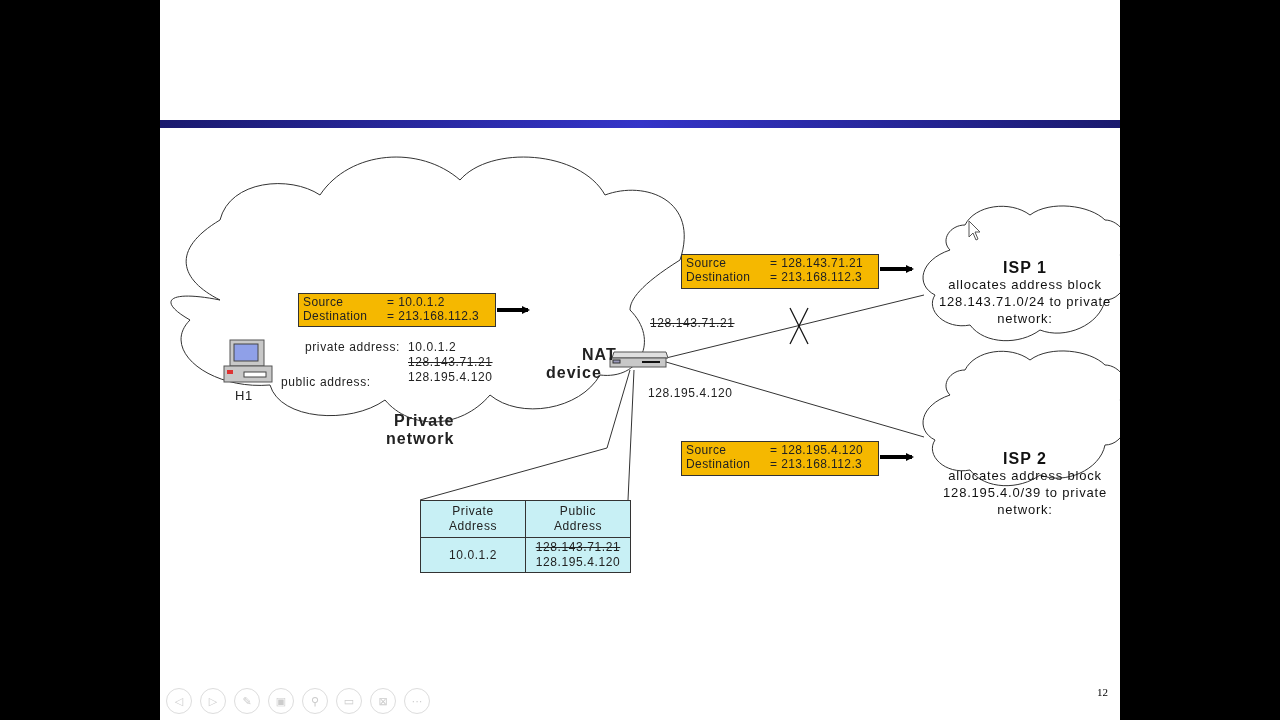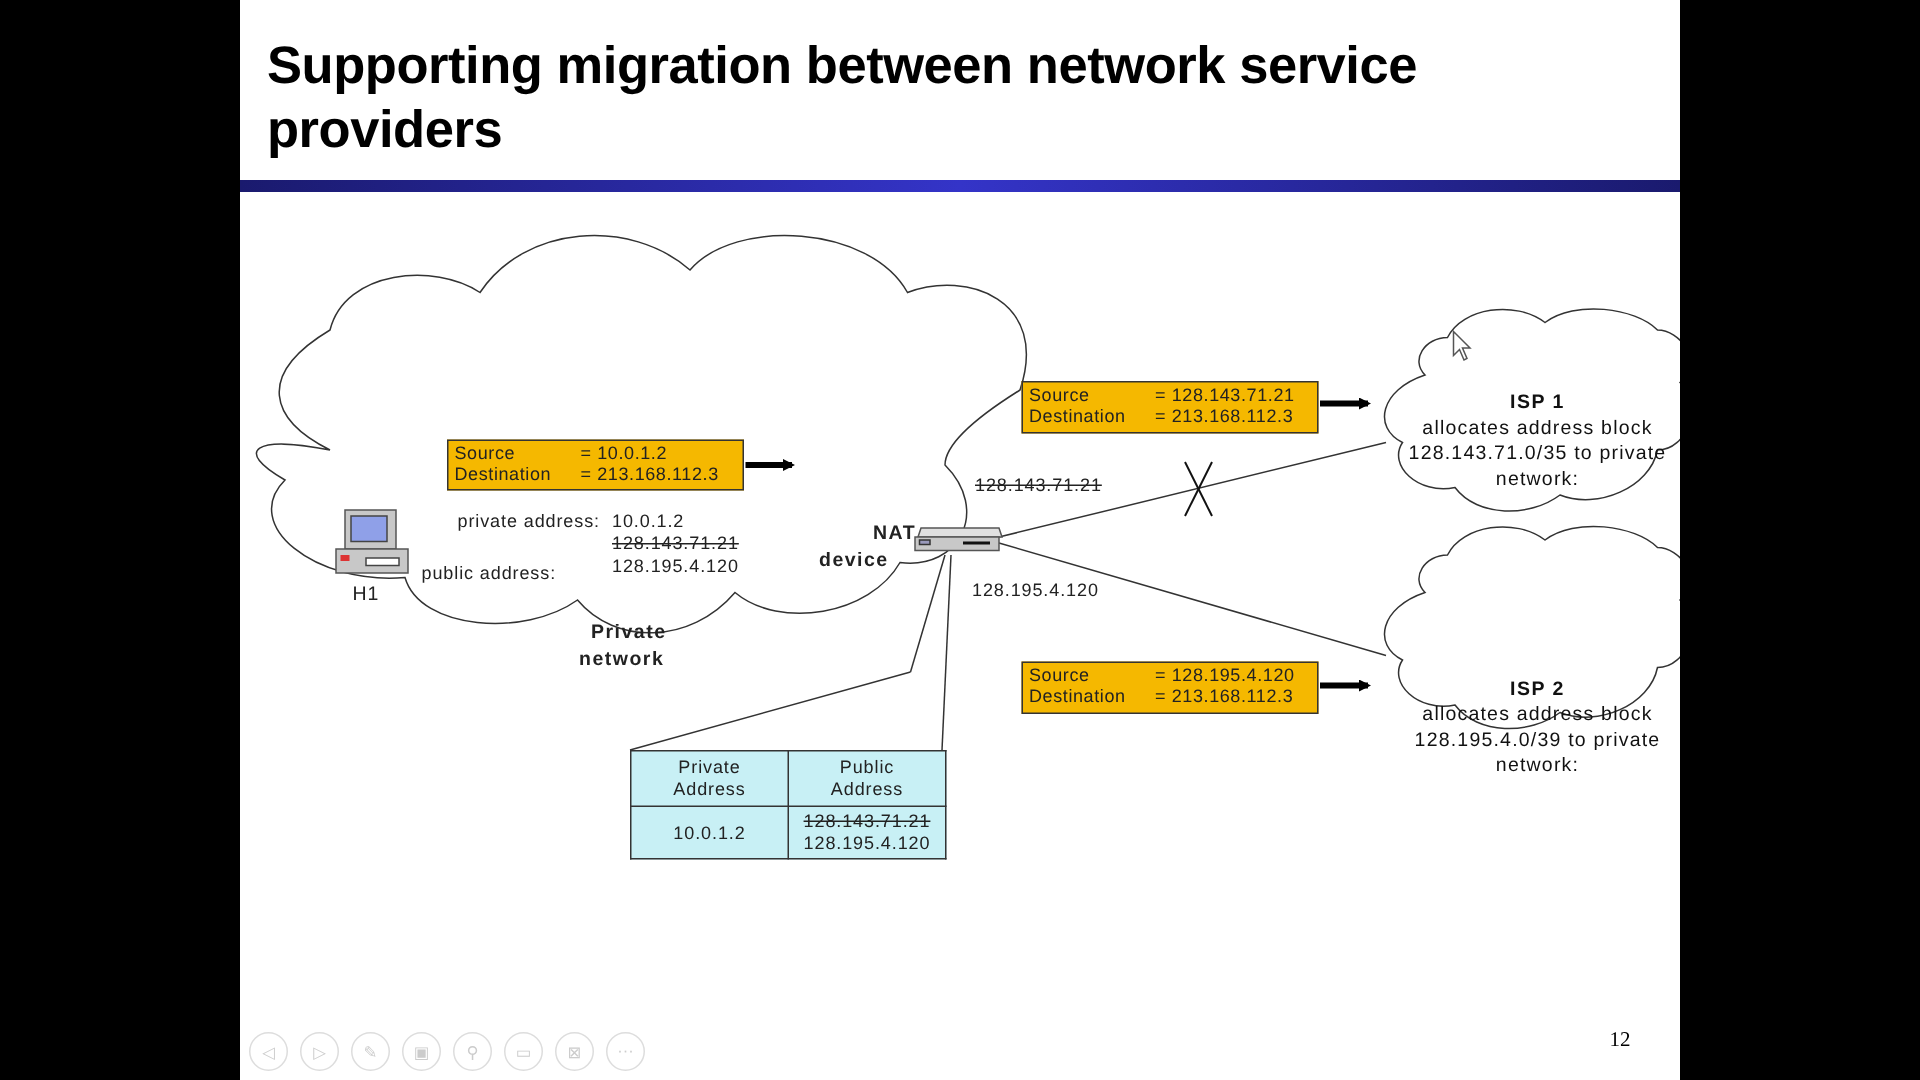--- a/index.html
+++ b/index.html
@@ -5,36 +5,35 @@
   html, body { margin:0; padding:0; }
   body { width:1280px; height:720px; background:#000; position:relative; overflow:hidden; font-family:"Liberation Sans", sans-serif; }
   #slide { position:absolute; left:160px; top:0; width:960px; height:720px; background:#fff; overflow:hidden; }
   #title { position:absolute; left:18px; top:22px; width:900px; font-family:"Liberation Sans", sans-serif; font-weight:bold; font-size:35px; line-height:43px; color:#000; letter-spacing:-0.3px; }
   #title-bar { position:absolute; left:0; top:120px; width:960px; height:8px; background:linear-gradient(to right,#1a1a6e,#3434c8 50%,#1a1a6e); }
   #diagram { position:absolute; left:0; top:0; width:960px; height:720px; }
   .pkt { position:absolute; background:#f5b800; border:1px solid #333; font-family:"Liberation Sans", sans-serif; font-size:12px; line-height:14px; color:#222; padding:1px 4px; box-sizing:border-box; letter-spacing:0.4px; }
   .pkt .row { display:flex; }
   .pkt .k { width:84px; }
   .lbl { position:absolute; font-family:"Liberation Sans", sans-serif; font-size:12px; line-height:15px; color:#222; letter-spacing:0.6px; white-space:nowrap; }
-  .bold { font-weight:bold; font-size:13px; letter-spacing:1px; }
+  .bold { font-weight:bold; font-size:16px; letter-spacing:1px; }
   .strike { text-decoration:line-through; }
   .isp { position:absolute; text-align:center; font-family:"Liberation Sans", sans-serif; font-size:13px; line-height:17px; color:#111; letter-spacing:0.8px; white-space:nowrap; }
   #nat-table { position:absolute; left:260px; top:500px; border-collapse:collapse; background:#c8f0f5; font-family:"Liberation Sans", sans-serif; font-size:12px; color:#222; letter-spacing:0.6px; }
   #nat-table td, #nat-table th { border:1px solid #333; text-align:center; font-weight:normal; padding:0; }
   #nat-table th { height:36px; width:104px; line-height:15px; }
   #nat-table td { height:34px; line-height:15px; }
   #controls { position:absolute; left:6px; top:688px; display:flex; gap:8px; }
   .ctl { width:26px; height:26px; border:1px solid #ddd; border-radius:50%; display:flex; align-items:center; justify-content:center; color:#ccc; font-size:11px; box-sizing:border-box; }
-  #page-num { position:absolute; right:33px; top:686px; font-family:"Liberation Serif", serif; font-size:14px; color:#000; }
+  #page-num { position:absolute; right:12px; top:686px; font-family:"Liberation Serif", serif; font-size:11px; color:#000; }
 </style>
 </head>
 <body>
 
 <div id="slide">
-  <div id="title">Supporting migration between network service providers</div>
   <div id="title-bar"></div>
 
   <svg id="diagram" width="960" height="720" viewBox="0 0 960 720">
     <defs>
       <marker id="arrowhead" markerWidth="8" markerHeight="8" refX="6" refY="4" orient="auto" markerUnits="userSpaceOnUse">
         <path d="M0,0 L8,4 L0,8 z" fill="#000"></path>
       </marker>
     </defs>
 
     <path d="M60,300 C20,280 10,250 60,220 C70,180 130,175 160,195 C190,150 260,145 300,180 C330,145 420,150 445,195 C485,180 540,200 520,260 C480,285 470,300 470,310 C500,340 480,380 440,375 C420,410 360,420 330,395 C300,430 250,430 225,400 C190,425 120,420 110,385 C50,390 0,350 30,320 C-5,300 10,290 60,300 z" transform="translate(0,0) scale(1,1)" fill="#fff" stroke="#333" stroke-width="1"></path>
@@ -121,21 +120,21 @@
   <div class="lbl bold" style="left:226px;top:431px;">network</div>
 
   <div class="lbl bold" style="left:405px;top:347px;margin-left:17px;">NAT</div>
   <div class="lbl bold" style="left:386px;top:365px;">device</div>
   <div class="lbl strike" style="left:490px;top:316px;">128.143.71.21</div>
   <div class="lbl" style="left:488px;top:386px;">128.195.4.120</div>
 
   <div class="isp" style="left:770px;top:259px;width:190px;">
     <div class="bold">ISP 1</div>
     <div>allocates address block</div>
-    <div>128.143.71.0/35 to private</div>
+    <div>128.143.71.0/24 to private</div>
     <div>network:</div>
   </div>
 
   <div class="isp" style="left:770px;top:403px;width:190px;margin-top:47px;">
     <div class="bold">ISP 2</div>
     <div>allocates address block</div>
     <div>128.195.4.0/39 to private</div>
     <div>network:</div>
   </div>
 

